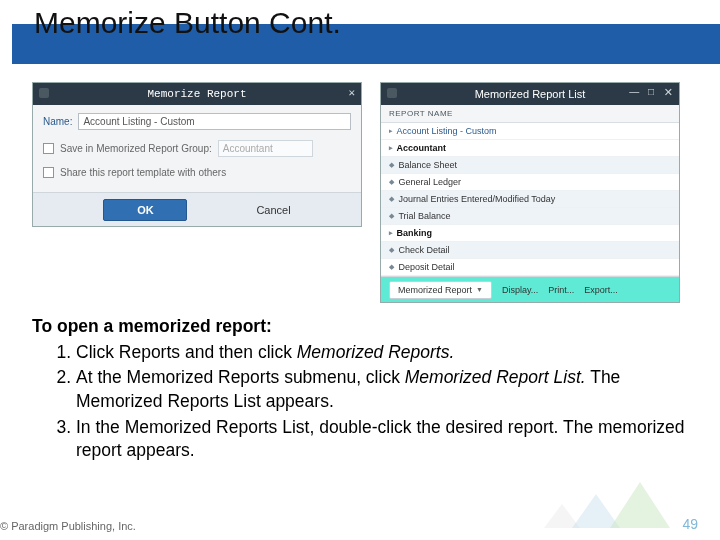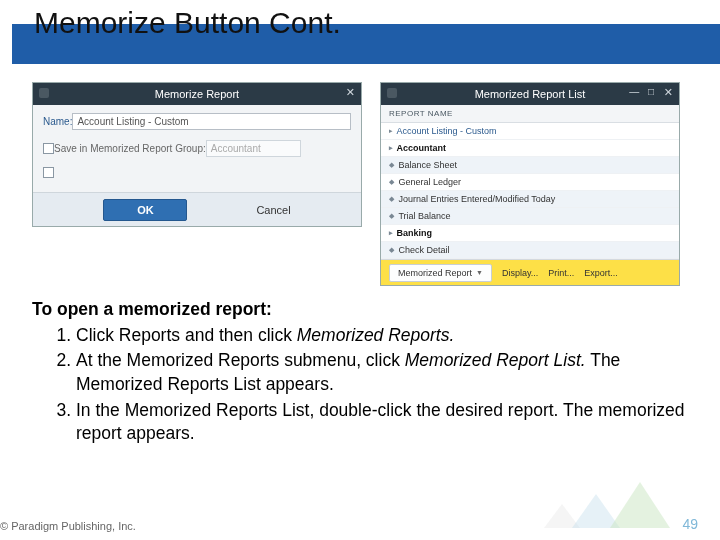--- a/index.html
+++ b/index.html
@@ -14,26 +14,26 @@
   .slide-title { position: relative; height: 64px; margin-left: 12px; }
   .band { position:absolute; left:0; right:0; top:24px; height:40px; background:#1f5da8; }
   .ttxt { position:absolute; left:22px; top:6px; font-size:30px; color:#111; }
   .shots {
     display:flex; gap:18px; padding: 18px 20px 6px 32px; align-items:flex-start;
   }
 
   
   .dlg1 { width: 330px; border:1px solid #9aa; font-size:10px; background:#f2f4f6; }
   .dlg1 .hdr { background:#2b3a46; color:#fff; display:flex; align-items:center;
-               justify-content:center; height:22px; position:relative; font-size:11px;}
+               justify-content:center; height:22px; position:relative; font-size:11px;font-family:Liberation Mono, monospace;}
   .dlg1 .hdr .x { position:absolute; right:6px; top:3px; color:#cfd6dc; font-size:11px;}
   .dlg1 .hdr .lhs { position:absolute; left:6px; top:5px; width:10px; height:10px;
                     background:#4a5862; border-radius:2px;}
   .dlg1 .body { padding:8px 10px 10px 10px; }
-  .row { display:flex; align-items:center; gap:0; margin-bottom:10px; }
+  .row { display:flex; align-items:center; gap:6px; margin-bottom:10px; }
   .row .lbl { color:#2b5a8e; font-size:10px; }
   .fld { flex:1; height:17px; border:1px solid #b7bec6; background:#fff; padding:0 4px;
          font-size:10px; color:#555; display:flex; align-items:center;}
   .chk { width:11px; height:11px; border:1px solid #8a97a3; background:#fff; display:inline-block;}
   .sel { width:95px; height:17px; border:1px solid #cfd6dc; background:#fafbfc;
          color:#aaa; font-size:10px; display:flex; align-items:center; padding:0 4px;}
   .btnrow { background:#e5ebf1; border-top:1px solid #cfd6dc; height:34px;
             display:flex; align-items:center; justify-content:center; gap:32px;}
   .btn-ok { background:#2f6fb2; color:#fff; border:1px solid #24578e;
             height:22px; width:84px; font-size:11px; font-weight:bold;
@@ -53,21 +53,21 @@
             display:flex; align-items:center; padding:0 8px; color:#4a5862;
             font-size:8px; letter-spacing:0.5px;}
   .list { }
   .li { height:17px; display:flex; align-items:center; padding:0 8px;
         border-bottom:1px solid #eef1f4; white-space:nowrap; }
   .li.top { color:#2b5a8e; }
   .li.bold { color:#111; font-weight:bold; }
   .li.alt { background:#eef3f8; }
   .li .arrow { color:#7a8894; margin-right:4px; font-size:7px; display:inline-block; }
   .sub { color:#333; }
-  .toolbar { background:#fde047; border-top:1px solid #d4d9de; height:26px;
+  .toolbar { background:#5eead4; border-top:1px solid #d4d9de; height:26px;
              display:flex; align-items:center; gap:10px; padding:0 8px;}
   .tbtn { background:#fdfefe; border:1px solid #c7ced5; height:18px; padding:0 8px;
           font-size:9px; color:#333; display:flex; align-items:center; border-radius:2px;
           gap:4px;}
   .tbtn .dd { font-size:7px; color:#666; }
   .tplain { font-size:9px; color:#333; }
 
   .instructions { padding: 6px 32px 0 32px; font-size:17.5px; line-height:1.35; }
   .instructions .lead { font-weight:bold; }
   .instructions ol { margin-left: 44px; margin-top:2px; }
@@ -109,20 +109,21 @@
         <span class="lbl">Name:</span>
         <span class="fld">Account Listing - Custom</span>
       </div>
       <div class="row">
         <span class="chk"></span>
         <span class="lbl" style="color:#666">Save in Memorized Report Group:</span>
         <span class="sel">Accountant</span>
       </div>
       <div class="row" style="margin-bottom:4px">
         <span class="chk"></span>
+        <span class="lbl" style="color:#666">Share this report template with others</span>
       </div>
     </div>
     <div class="btnrow">
       <div class="btn-ok">OK</div>
       <div class="btn-cancel">Cancel</div>
     </div>
   </div>
 
   <div class="dlg2">
     <div class="hdr">
@@ -157,20 +158,24 @@
           <span class="arrow">◆</span>
           <span>Trial Balance</span>
         </div>
         <div class="li bold">
           <span class="arrow">▸</span>
           <span>Banking</span>
         </div>
         <div class="li sub alt">
           <span class="arrow">◆</span>
           <span>Check Detail</span>
+        </div>
+        <div class="li sub">
+          <span class="arrow">◆</span>
+          <span>Deposit Detail</span>
         </div>
       </div>
     <div class="toolbar">
       <div class="tbtn">
         <span>Memorized Report</span>
           <span class="dd">▼</span>
       </div>
       <span class="tplain">Display...</span>
       <span class="tplain">Print...</span>
       <span class="tplain">Export...</span>

